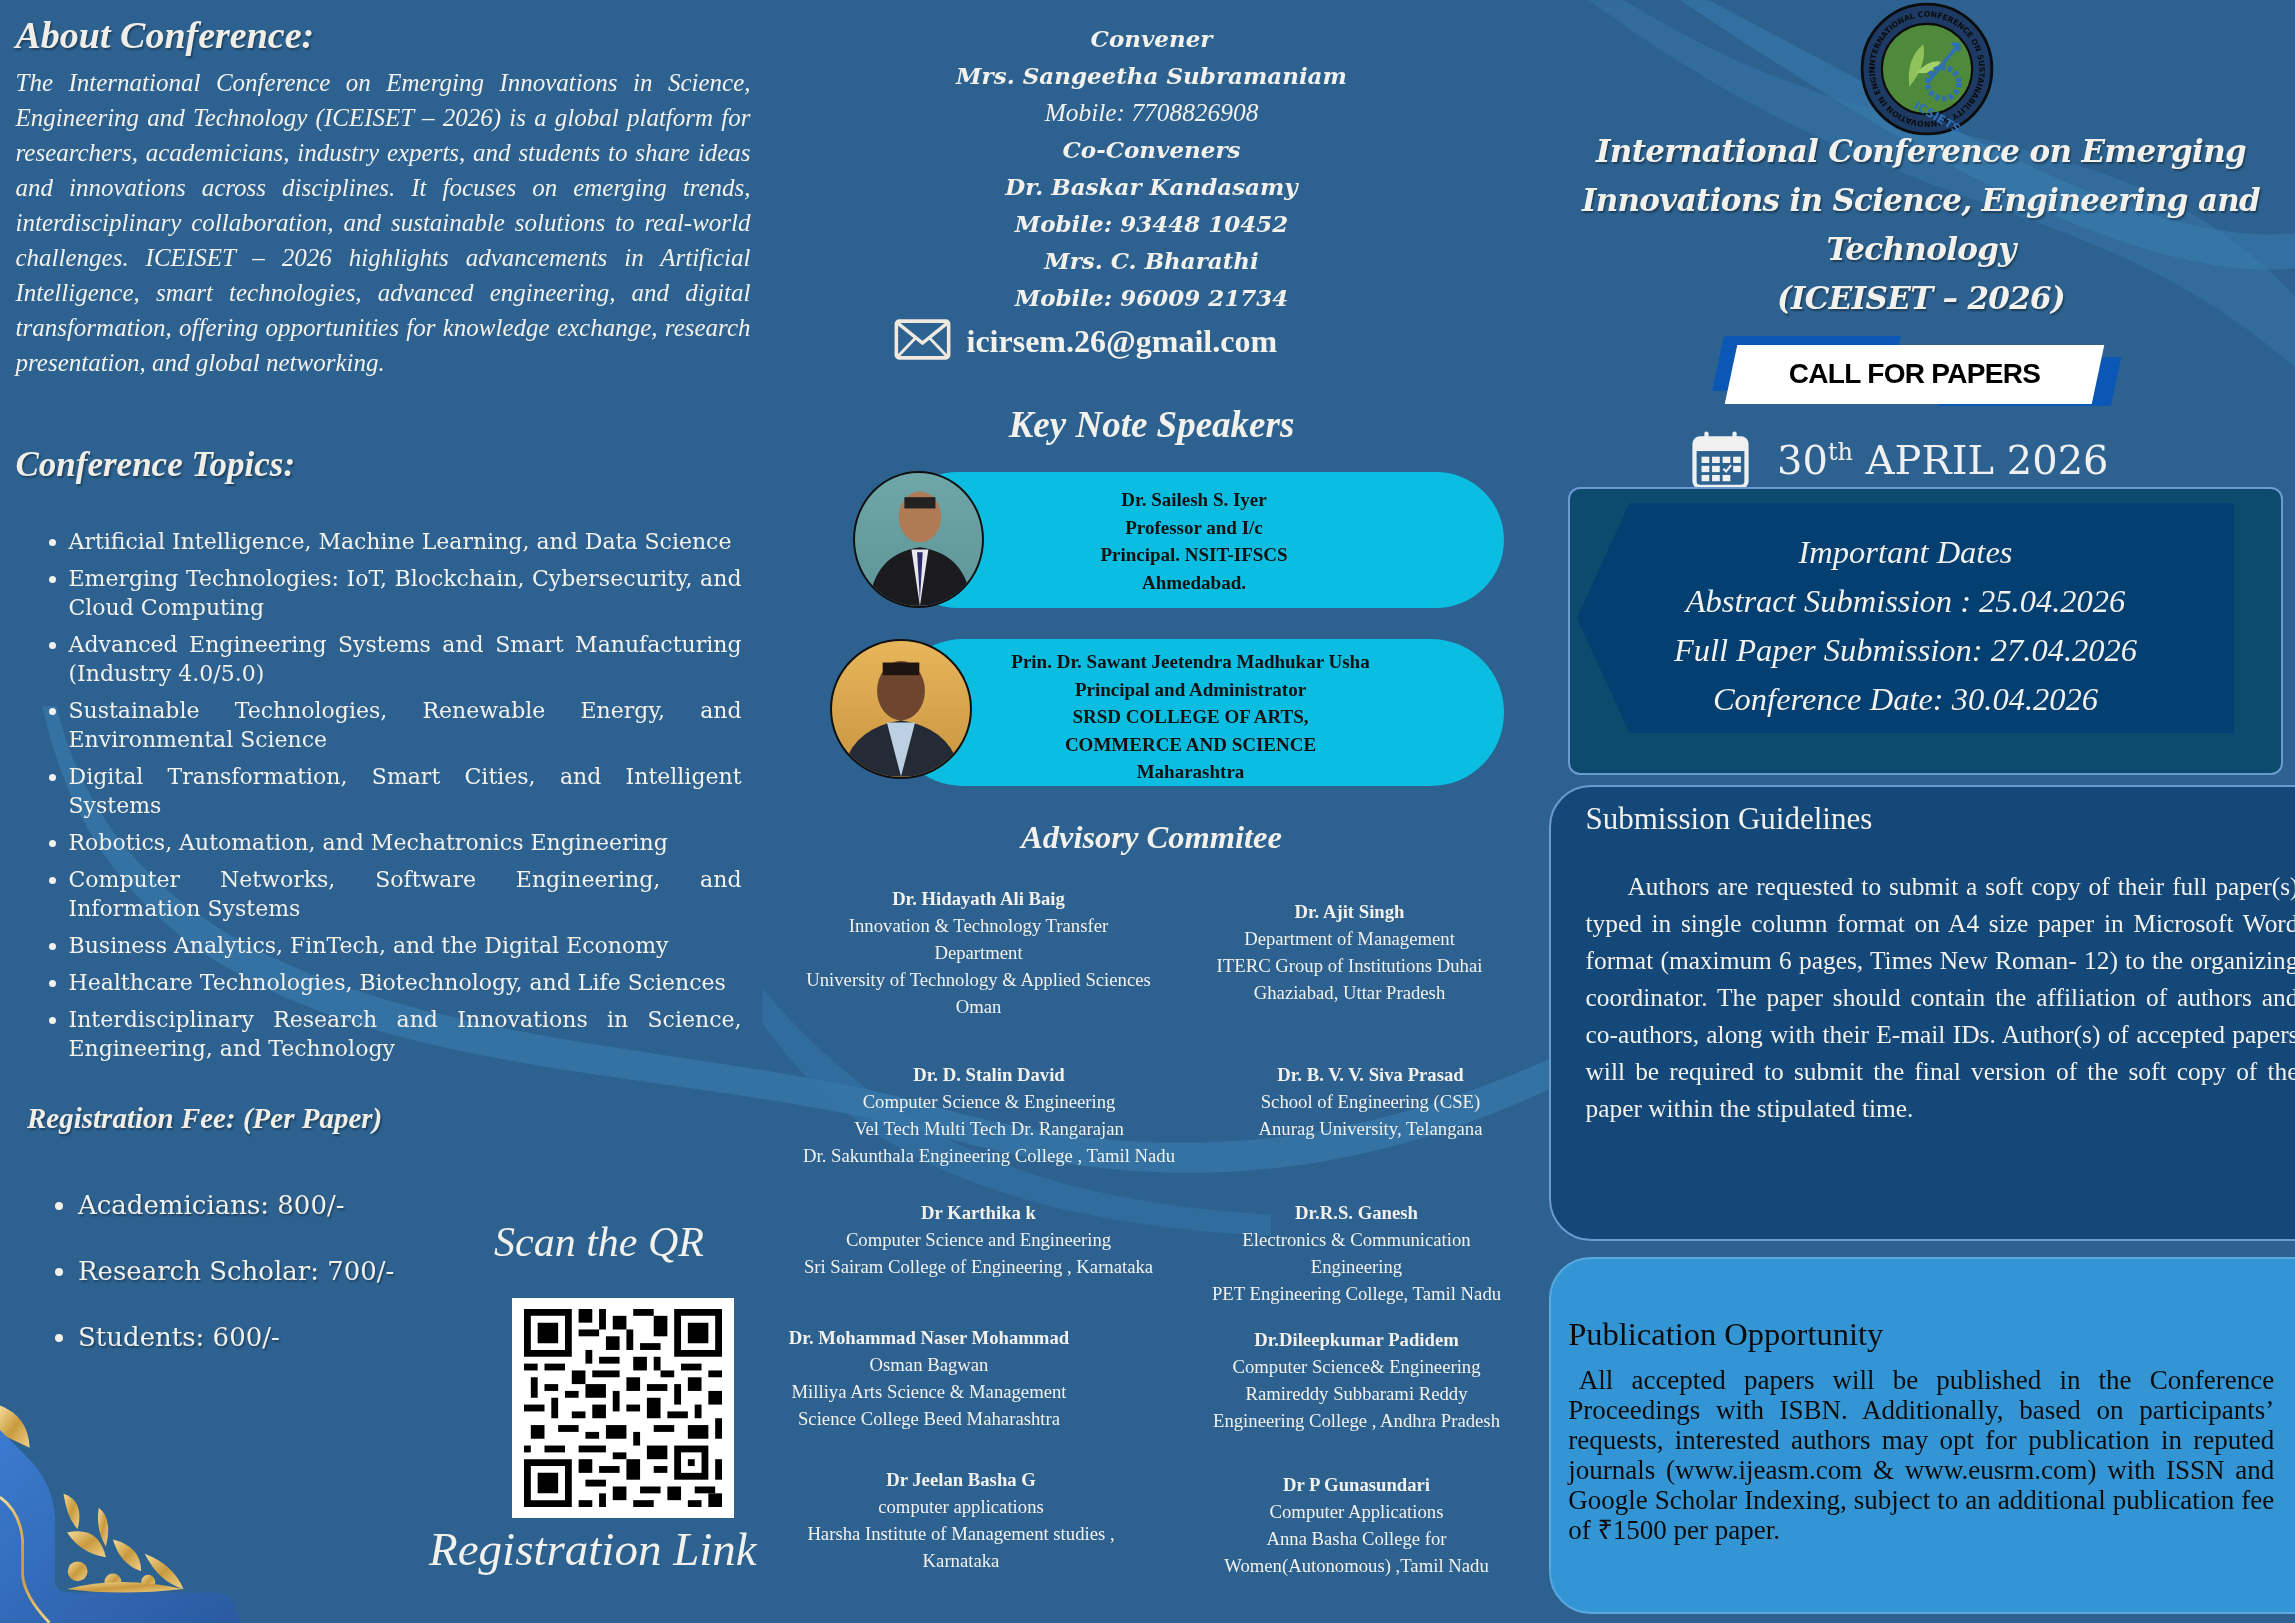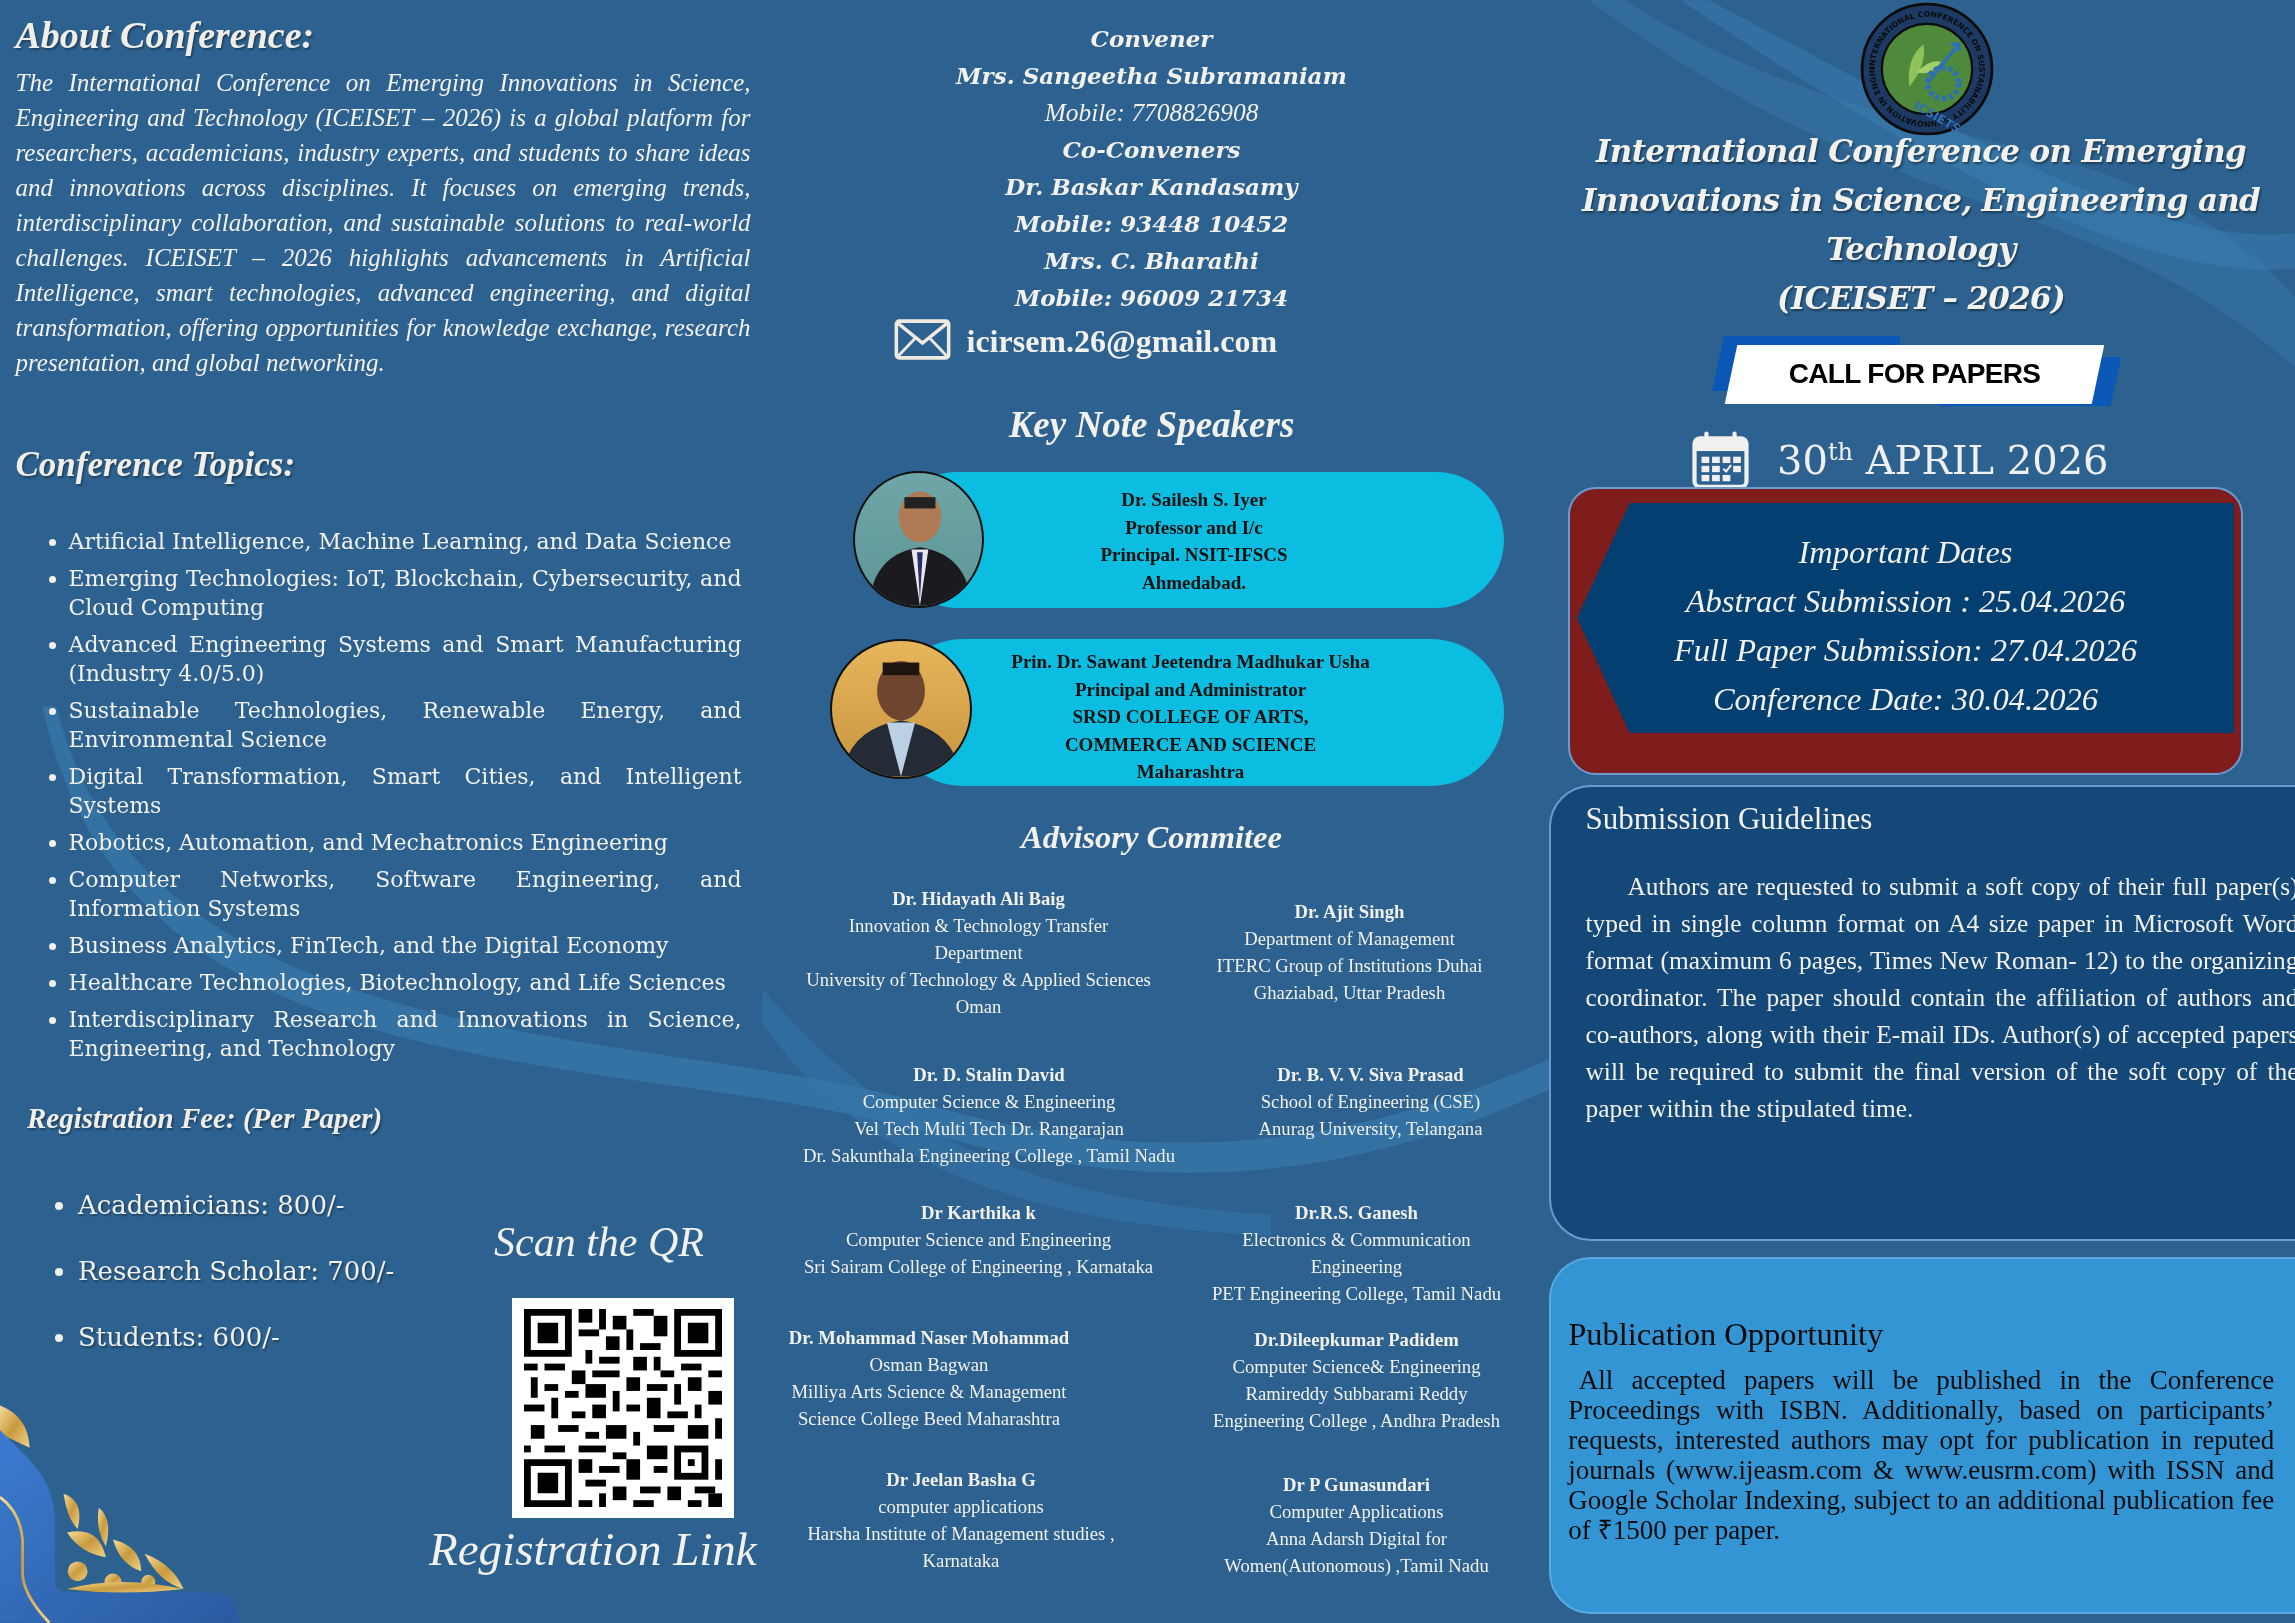--- a/index.html
+++ b/index.html
@@ -44,21 +44,21 @@
   .logo { position:absolute; left:320px; top:2.1px; width:134px; height:134px; }
   .conf-title { position:absolute; left:28px; top:127px; width:706px; text-align:center; font-family:"DejaVu Serif", serif; font-style:italic; font-weight:bold; font-size:31px; line-height:49px; letter-spacing:-0.7px; text-shadow:1.4px 2.1px 2.1px rgba(0,0,0,0.4); }
   .cfp-wrap { position:absolute; left:184px; top:332px; width:392px; height:71px; }
   .cfp-blue1 { position:absolute; left:-5.7px; top:4.2px; width:177px; height:55px; background:#0a57b5; transform:skewX(-12deg); }
   .cfp-blue2 { position:absolute; left:219px; top:25.4px; width:173px; height:49px; background:#0a57b5; transform:skewX(-12deg); }
   .cfp-white { position:absolute; left:7px; top:12.7px; width:367px; height:59px; background:#fff; transform:skewX(-12deg); }
   .cfp-text { position:absolute; left:7px; top:12.7px; width:367px; height:59px; display:flex; align-items:center; justify-content:center; color:#000; font-family:"Liberation Sans", sans-serif; font-weight:bold; font-size:28px; letter-spacing:-0.7px; }
   .date-row { position:absolute; left:152px; top:430px; display:flex; align-items:center; gap:28px; }
   .date-text { font-family:"DejaVu Serif", serif; font-size:40px; color:#f0f0f0; }
   .date-text sup { font-size:24px; vertical-align:super; line-height:0; }
-  .dates-box { position:absolute; left:28px; top:487px; width:671px; height:284px; background:#7f1d1d; border:2.1px solid #6d9ad0; border-radius:28px; overflow:hidden; }
+  .dates-box { position:absolute; left:28px; top:487px; width:671px; height:284px; background:#0c4a6e; border:2.1px solid #6d9ad0; border-radius:12px; overflow:hidden;padding-left:40px; }
   .dates-inner { position:absolute; left:7px; top:14px; width:657px; height:230px; background:#033f70; clip-path:polygon(8% 0, 100% 0, 100% 100%, 8% 100%, 0 50%); }
   .dates-text { position:absolute; left:0; top:39px; width:671px; text-align:center; font-family:"Liberation Serif", serif; font-style:italic; font-size:32.5px; line-height:49px; }
   .guide-box { position:absolute; left:8.5px; top:785px; width:777px; height:452px; background:#144878; border:2.1px solid #6d9ad0; border-radius:42px 0 0 42px; }
   .guide-title { position:absolute; left:35px; top:14px; font-family:"Liberation Serif", serif; font-size:31px; }
   .guide-text { position:absolute; left:35px; top:81px; width:713px; font-family:"Liberation Serif", serif; font-size:25.4px; line-height:37px; text-align:justify; text-indent:42px; }
   .pub-box { position:absolute; left:8.5px; top:1257px; width:777px; height:353px; background:#3395d4; border:2.1px solid #5aa8e0; border-radius:42px 0 0 42px; }
   .pub-title { position:absolute; left:17.7px; top:37px; font-family:"Liberation Serif", serif; color:#0b0b0b; font-size:32.5px;margin-top:20px; }
   .pub-text { position:absolute; left:17.7px; top:106px; width:706px; font-family:"Liberation Serif", serif; color:#0b0b0b; font-size:27px; line-height:30px; text-align:justify; text-indent:10.6px; }
 </style>
 </head>
@@ -314,21 +314,21 @@
   </div>
   <div class="adv-member" style="left:0; top:1466px; width:396px;">
     <div class="nm">Dr Jeelan Basha G</div>
     <div>computer applications</div>
     <div>Harsha Institute of Management studies ,</div>
     <div>Karnataka</div>
   </div>
   <div class="adv-member" style="left:424px; top:1471px; width:339px;">
     <div class="nm">Dr P Gunasundari</div>
     <div>Computer Applications</div>
-    <div>Anna Adarsh Digital for</div>
+    <div>Anna Basha College for</div>
     <div>Women(Autonomous) ,Tamil Nadu</div>
   </div>
 </section>
 
 <section class="col right">
   <svg class="logo" viewBox="0 0 190 190">
     <defs>
         <path id="ring" d="M95 95 m-74 0 a74 74 0 1 1 148 0 a74 74 0 1 1 -148 0"></path>
       </defs>
     <circle cx="95" cy="95" r="92" fill="#1c3a63" stroke="#0c0c0c" stroke-width="4"></circle>

